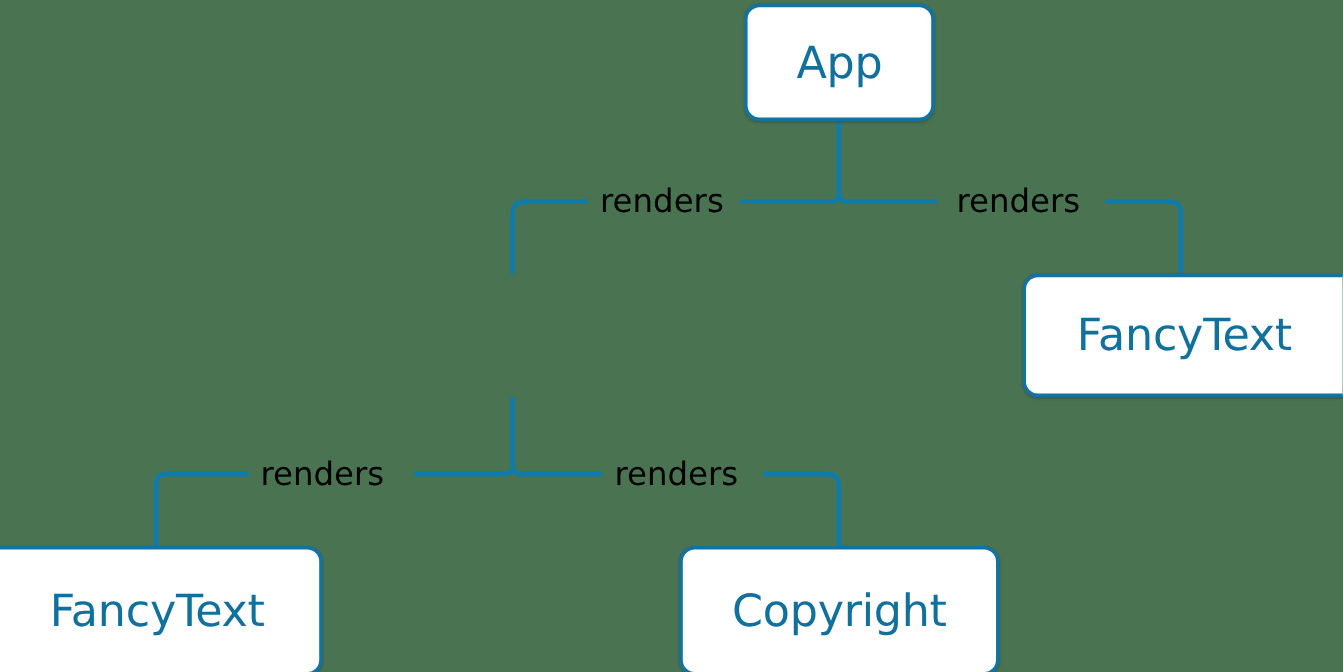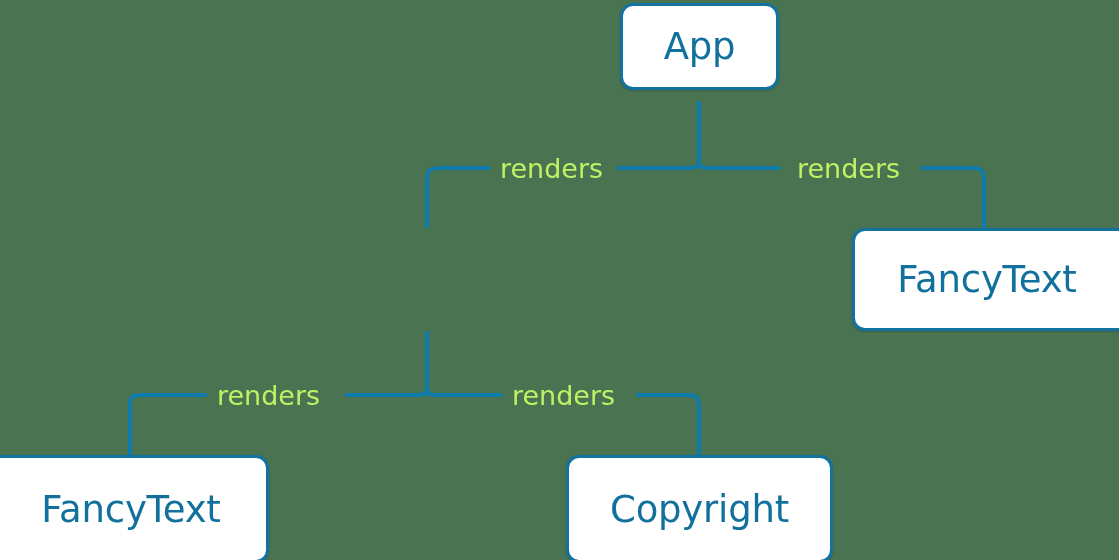--- a/index.html
+++ b/index.html
@@ -38,33 +38,33 @@
     box-shadow: 0 1px 2px rgba(0,0,0,0.18);
   }
   .node-label {
     color: #12719c;
     font-size: 37px;
     line-height: 1;
     letter-spacing: -0.2px;
     white-space: nowrap;
   }
   
-  #node-app        { left: 620px; top: 3px;   width: 159px; height: 87px; }
+  #node-app        { left: 620px; top: 3px;   width: 159px; height: 98px; }
   #node-inspgen    { left: 196px; top: 228px; width: 463px; height: 103px; }
   #node-fancytext-right { left: 852px; top: 228px; width: 267px; height: 103px;
                           border-right: 0; border-top-right-radius: 0; border-bottom-right-radius: 0; }
   #node-fancytext-left  { left: -22px; top: 455px; width: 291px; height: 108px;
                           border-left: 0; border-top-left-radius: 0; border-bottom-left-radius: 0; }
   #node-copyright  { left: 566px; top: 455px; width: 267px; height: 108px; }
 
   #node-fancytext-left .node-label { margin-left: 18px; }
 
   .edge-label {
     position: absolute;
-    color: #bef264;
+    color: #000000;
     font-size: 27px;
     line-height: 1;
     white-space: nowrap;
     background: #4a7352;
     padding: 0 8px;
   }
   #edge-label-app-inspgen   { left: 492px; top: 155px; }
   #edge-label-app-fancytext { left: 789px; top: 155px; }
   #edge-label-ig-fancytext  { left: 209px; top: 382px; }
   #edge-label-ig-copyright  { left: 504px; top: 382px; }

